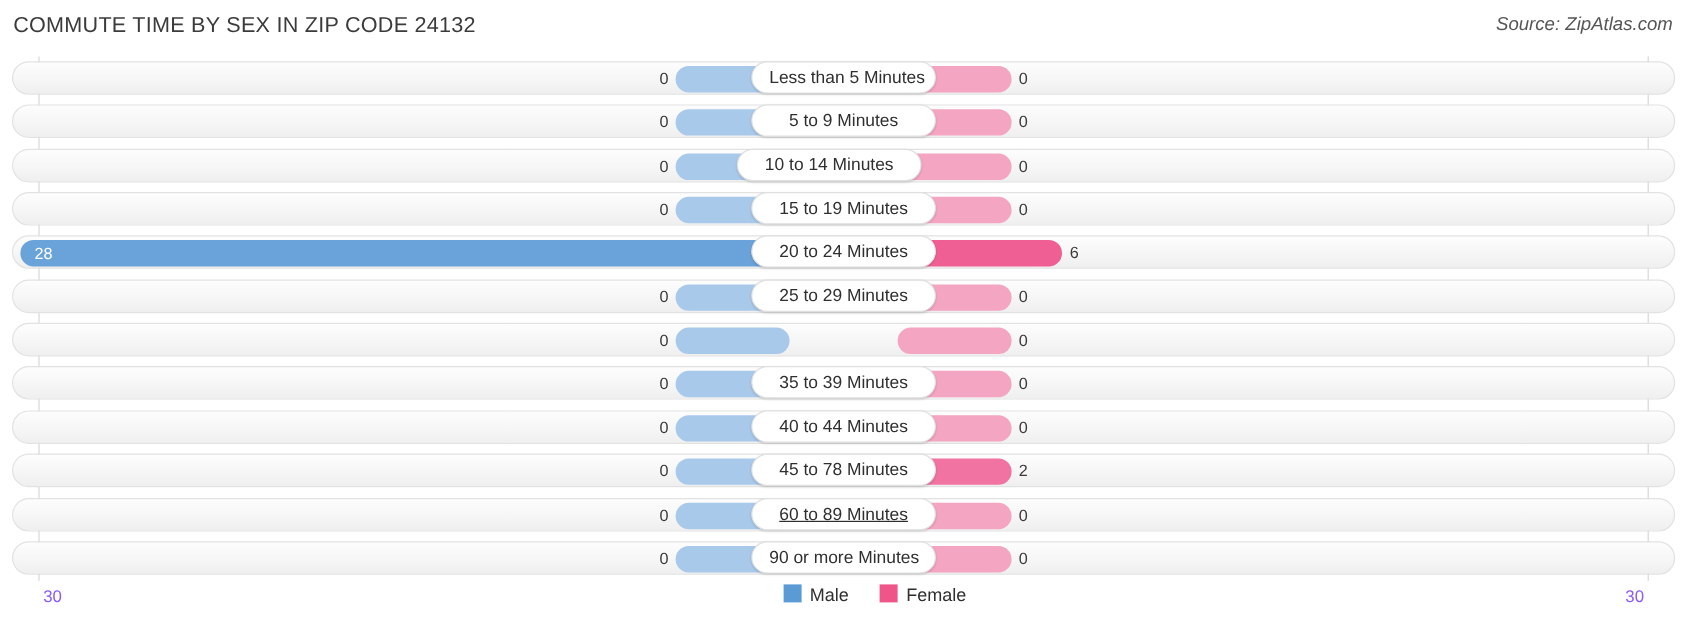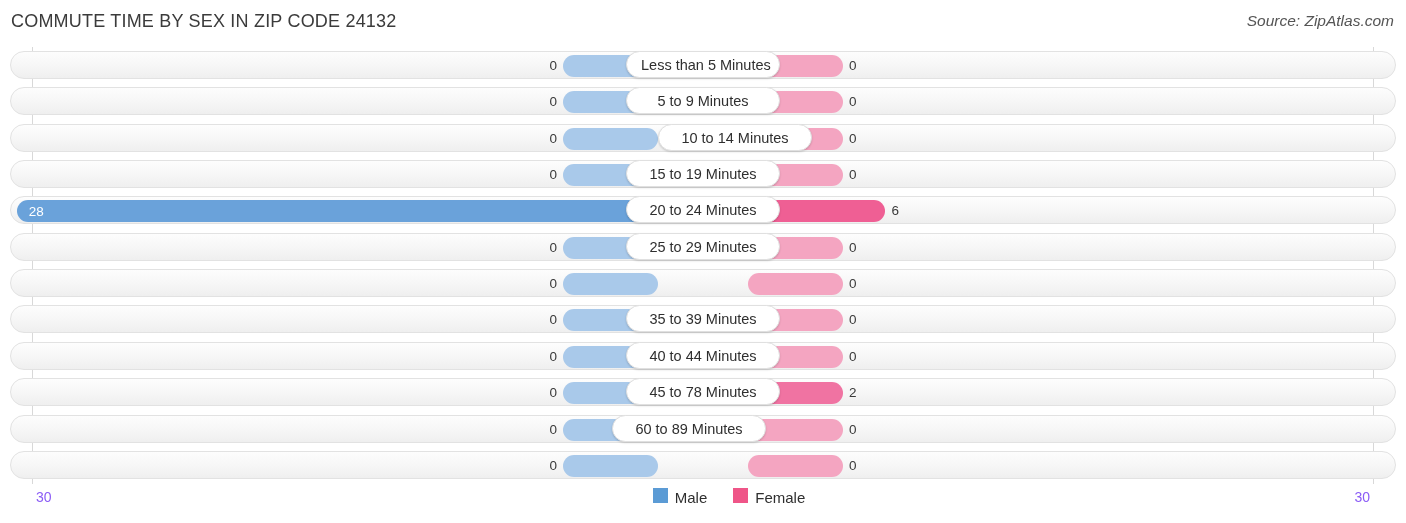--- a/index.html
+++ b/index.html
@@ -202,21 +202,21 @@
         <div class="bar bar-male zero" style="left: 563px; width: 95px;"></div>
         <div class="bar bar-female zero" style="left: 748px; width: 95px;"></div>
         <div class="pill" style="left: 626px; width: 154px;">5 to 9 Minutes</div>
         <div class="val val-male" style="left: 497px; width: 60px;">0</div>
         <div class="val val-female" style="left: 849px; width: 60px;">0</div>
       </div>
       <div class="row" style="top: 73.7px;">
         <div class="track"></div>
         <div class="bar bar-male zero" style="left: 563px; width: 95px;"></div>
         <div class="bar bar-female zero" style="left: 748px; width: 95px;"></div>
-        <div class="pill" style="left: 658px; width: 154px;">10 to 14 Minutes</div>
+        <div class="pill" style="left: 614px; width: 154px;">10 to 14 Minutes</div>
         <div class="val val-male" style="left: 497px; width: 60px;">0</div>
         <div class="val val-female" style="left: 849px; width: 60px;">0</div>
       </div>
       <div class="row" style="top: 110.05px;">
         <div class="track"></div>
         <div class="bar bar-male zero" style="left: 563px; width: 95px;"></div>
         <div class="bar bar-female zero" style="left: 748px; width: 95px;"></div>
         <div class="pill" style="left: 626px; width: 154px;">15 to 19 Minutes</div>
         <div class="val val-male" style="left: 497px; width: 60px;">0</div>
         <div class="val val-female" style="left: 849px; width: 60px;">0</div>
@@ -265,28 +265,29 @@
         <div class="bar bar-male zero" style="left: 563px; width: 95px;"></div>
         <div class="bar bar-female mid" style="left: 748px; width: 95px;"></div>
         <div class="pill" style="left: 626px; width: 154px;">45 to 78 Minutes</div>
         <div class="val val-male" style="left: 497px; width: 60px;">0</div>
         <div class="val val-female" style="left: 849px; width: 60px;">2</div>
       </div>
       <div class="row" style="top: 364.5px;">
         <div class="track"></div>
         <div class="bar bar-male zero" style="left: 563px; width: 95px;"></div>
         <div class="bar bar-female zero" style="left: 748px; width: 95px;"></div>
-        <div class="pill" style="left: 612px; width: 154px;">60 to 89 Minutes</div>
+        <div class="pill" style="left: 626px; width: 154px; text-decoration: underline;">60 to 89 Minutes</div>
         <div class="val val-male" style="left: 497px; width: 60px;">0</div>
         <div class="val val-female" style="left: 849px; width: 60px;">0</div>
       </div>
       <div class="row" style="top: 400.85px;">
         <div class="track"></div>
         <div class="bar bar-male zero" style="left: 563px; width: 95px;"></div>
         <div class="bar bar-female zero" style="left: 748px; width: 95px;"></div>
+        <div class="pill" style="left: 626px; width: 154px;">90 or more Minutes</div>
         <div class="val val-male" style="left: 497px; width: 60px;">0</div>
         <div class="val val-female" style="left: 849px; width: 60px;">0</div>
       </div>
     </div>
 </div>
 
 <div id="footer">
   <div id="axis-left" class="axis-label">30</div>
   <div id="axis-right" class="axis-label">30</div>
   <div id="legend"><span class="legend-item"><span class="legend-swatch" style="background: rgb(91, 155, 213);"></span><span class="legend-text">Male</span></span><span class="legend-item"><span class="legend-swatch" style="background: rgb(239, 85, 136);"></span><span class="legend-text">Female</span></span></div>

